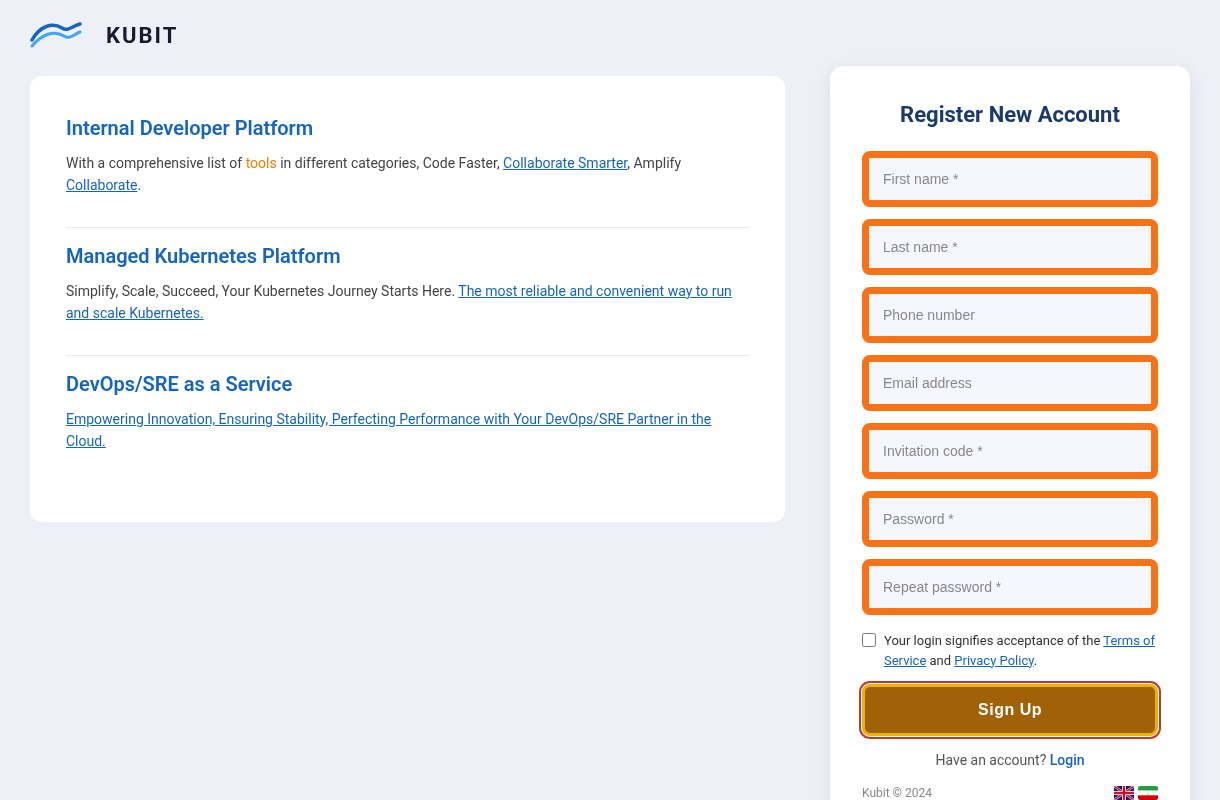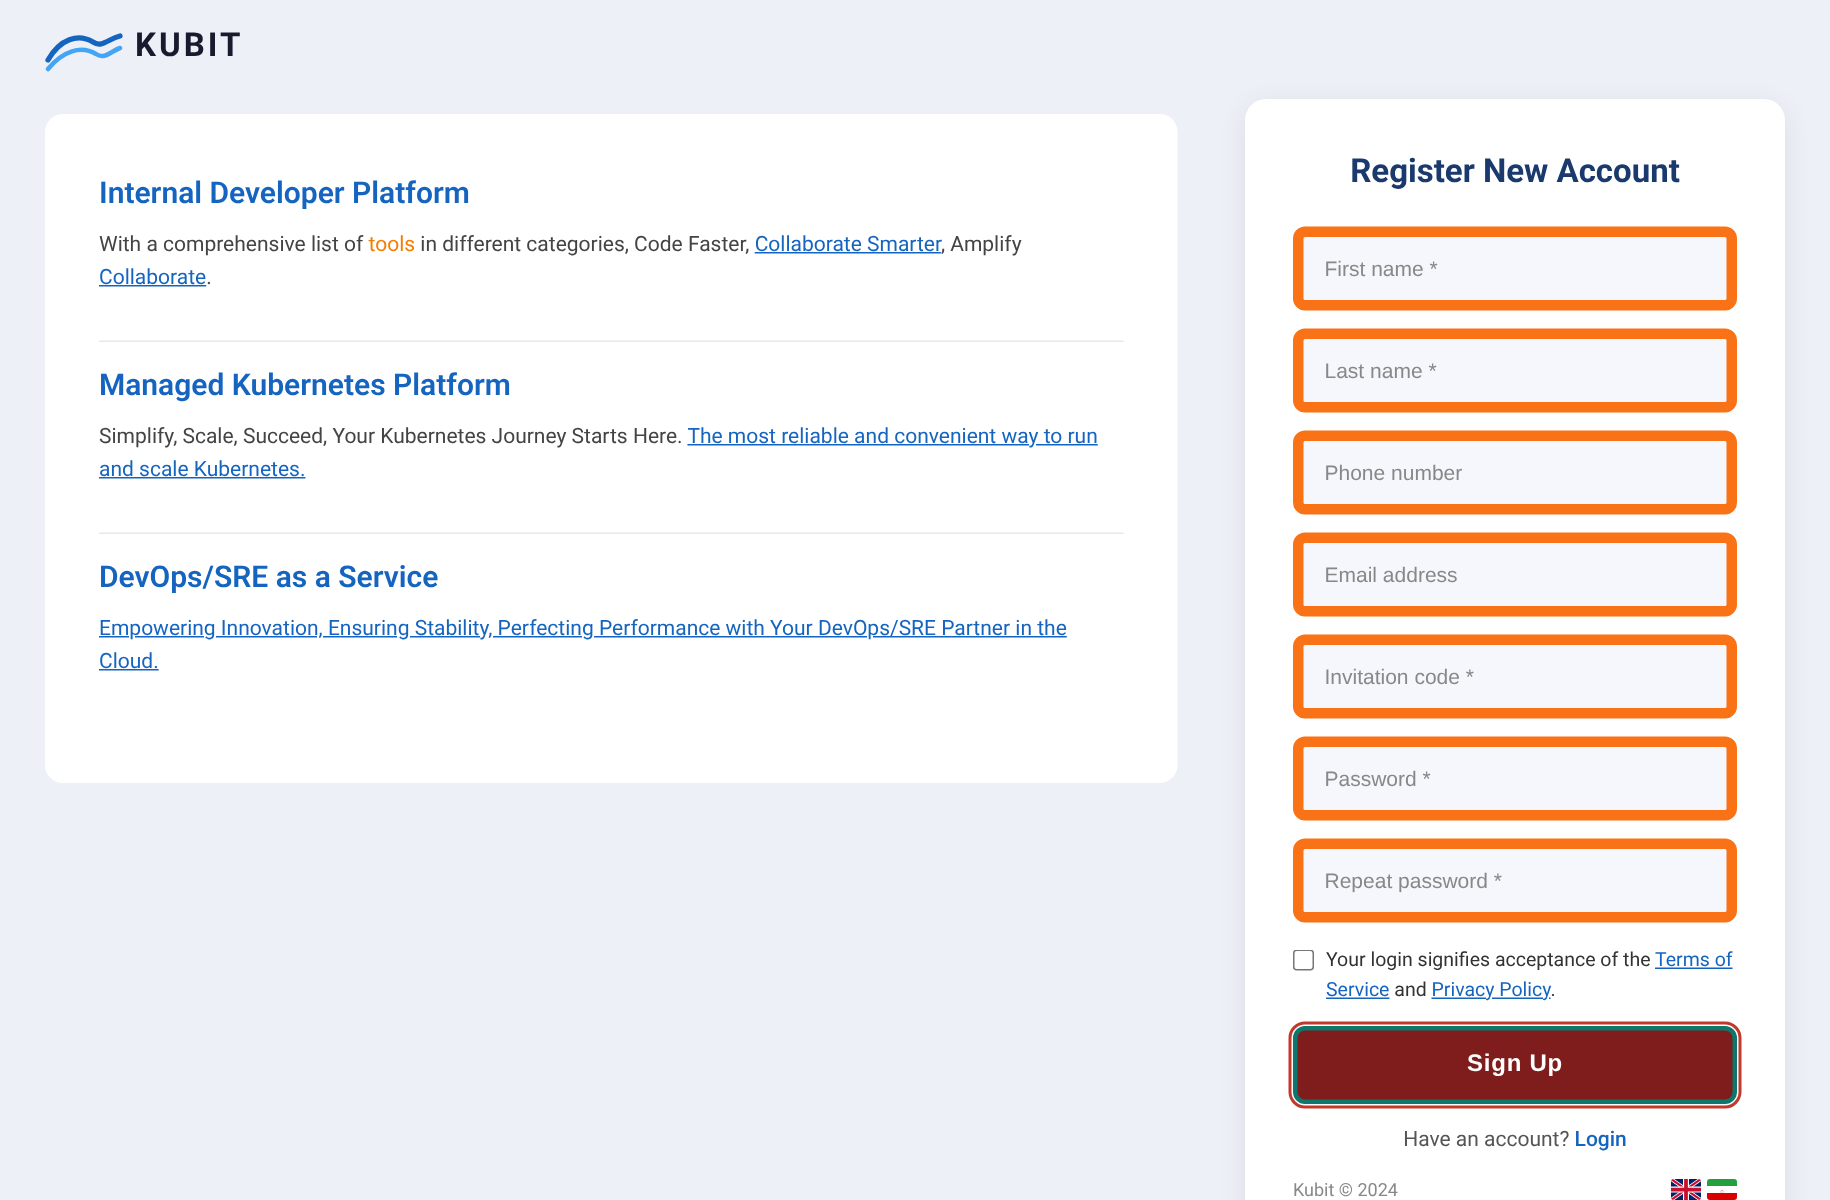--- a/index.html
+++ b/index.html
@@ -13,22 +13,22 @@
     }
 
     
     .header {
       padding: 18px 30px;
       display: flex;
       align-items: center;
     }
     .logo-wrapper {
       display: flex;
-      align-items: flex-start;
-      gap: 8px;
+      align-items: flex-end;
+      gap: 24px;
     }
     .logo-icon {
       width: 52px;
       height: 30px;
     }
     .logo-text {
       font-size: 22px;
       font-weight: 700;
       color: #1a1a2e;
       letter-spacing: 2px;
@@ -126,25 +126,25 @@
     .terms-link {
       color: #1565c0;
       text-decoration: underline;
       cursor: pointer;
     }
 
     
     .signup-btn {
       width: 100%;
       padding: 14px;
-      background: #7f1d1d;
+      background: #a16207;
       color: white;
       font-size: 16px;
       font-weight: 600;
-      border: 3px solid #0f766e;
+      border: 3px solid #eab308;
       border-radius: 8px;
       cursor: pointer;
       letter-spacing: 0.5px;
       transition: background 0.2s;
       outline: 2px solid #c0392b;
       outline-offset: 1px;
     }
 
     
     .have-account {

